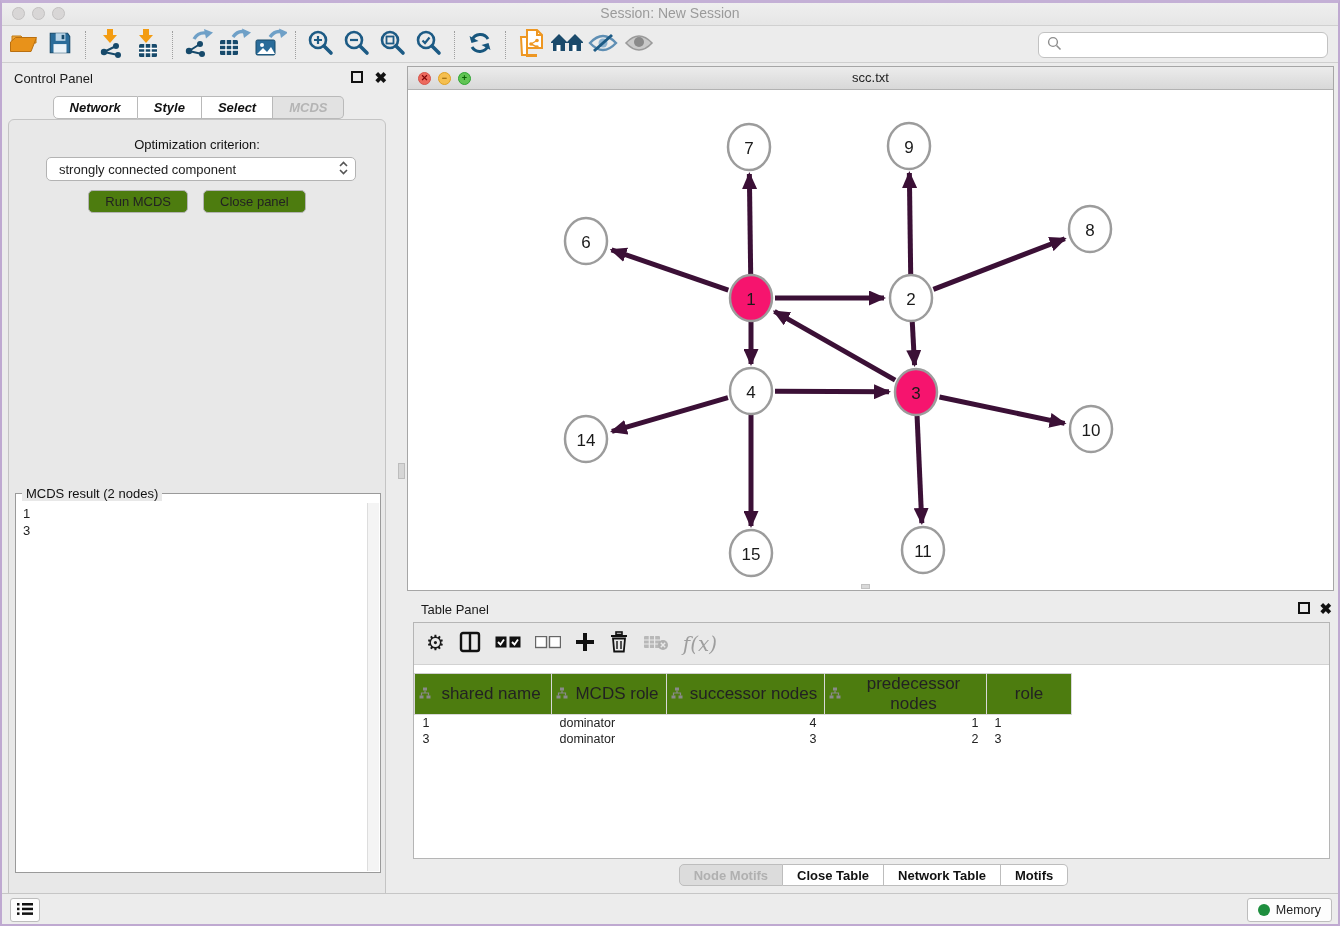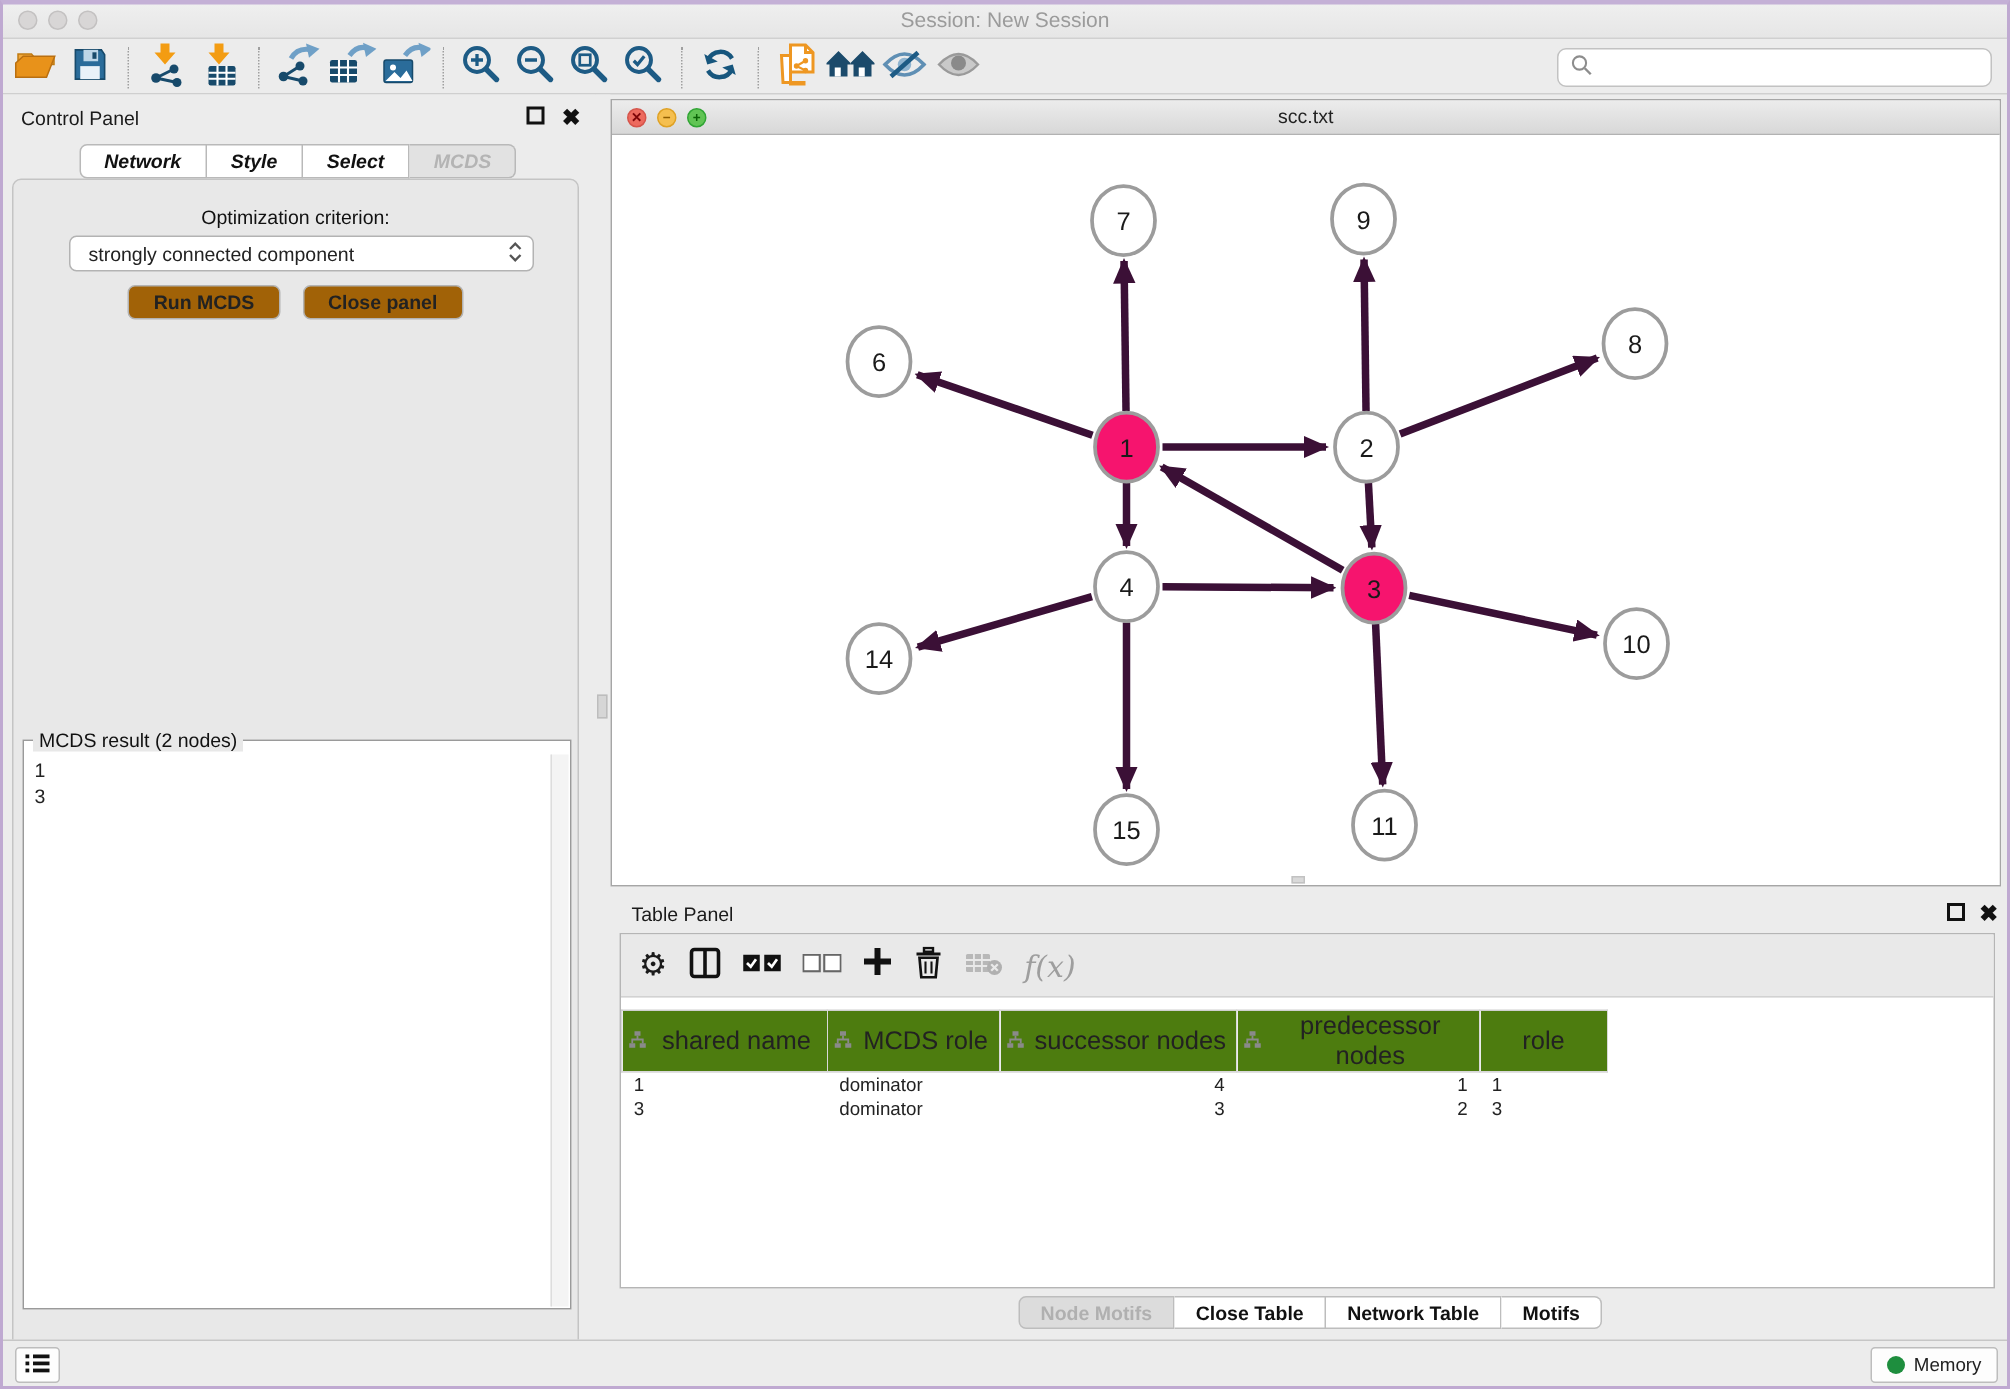--- a/index.html
+++ b/index.html
@@ -28,21 +28,21 @@
   .seg-tabs { position:absolute; left:50%; transform:translateX(-50%); top:33px; display:flex; height:23px;font-style:italic; }
   .seg-tab { padding:0 16px; background:#fff; border:1px solid #b9b9b9; border-left:none; display:flex; align-items:center; font-size:13px; font-weight:600; color:#111; }
   .seg-tab:first-child { border-left:1px solid #b9b9b9; border-radius:5px 0 0 5px; }
   .seg-tab:last-child { border-radius:0 5px 5px 0; }
   .seg-tab.tab-active { background:#e2e2e2; color:#b4b4b4; }
   .cp-body { position:absolute; left:8px; top:56px; width:378px; height:908px; background:#e8e8e8; border:1px solid #c4c4c4; border-radius:6px; }
   .opt-label { position:absolute; left:0; width:100%; top:17px; text-align:center; font-size:13px; color:#111; }
   .cp-select { position:absolute; left:37px; top:37px; width:310px; height:24px; background:#fff; border:1px solid #b3b3b3; border-radius:5px; display:flex; align-items:center; padding:0 6px 0 12px; }
   .cp-select .sel-text { flex:1; font-size:13px; }
   .cp-buttons { position:absolute; left:0; top:70px; width:100%; display:flex; justify-content:center; gap:15px; }
-  .cp-btn { height:23px; padding:0 16px; background:#a16207; border:1px solid #b3b3b3; border-radius:5px; font-size:13px; display:flex; align-items:center;font-weight:bold; }
+  .cp-btn { height:23px; padding:0 16px; background:#4d7c0f; border:1px solid #b3b3b3; border-radius:5px; font-size:13px; display:flex; align-items:center; }
   .mcds-group { position:absolute; left:6px; top:373px; width:366px; height:380px; border:1px solid #9a9a9a; background:#fff; }
   .mcds-group-label { position:absolute; left:6px; top:-8px; background:#e8e8e8; padding:0 4px; font-size:13px; color:#111; }
   .mcds-list { position:absolute; left:1px; top:9px; right:13px; bottom:1px; background:#fff; padding:2px 6px; font-size:13px; line-height:17px; overflow:hidden; }
   .mcds-scroll { position:absolute; right:1px; top:9px; width:12px; bottom:1px; background:#f4f4f4; border-left:1px solid #ddd; }
 
   
   .v-divider { position:absolute; left:397px; top:63px; width:10px; height:830px; background:#ececec; }
   .v-handle { position:absolute; left:1px; top:400px; width:7px; height:16px; background:#d6d6d6; border:1px solid #bdbdbd; }
 
   

